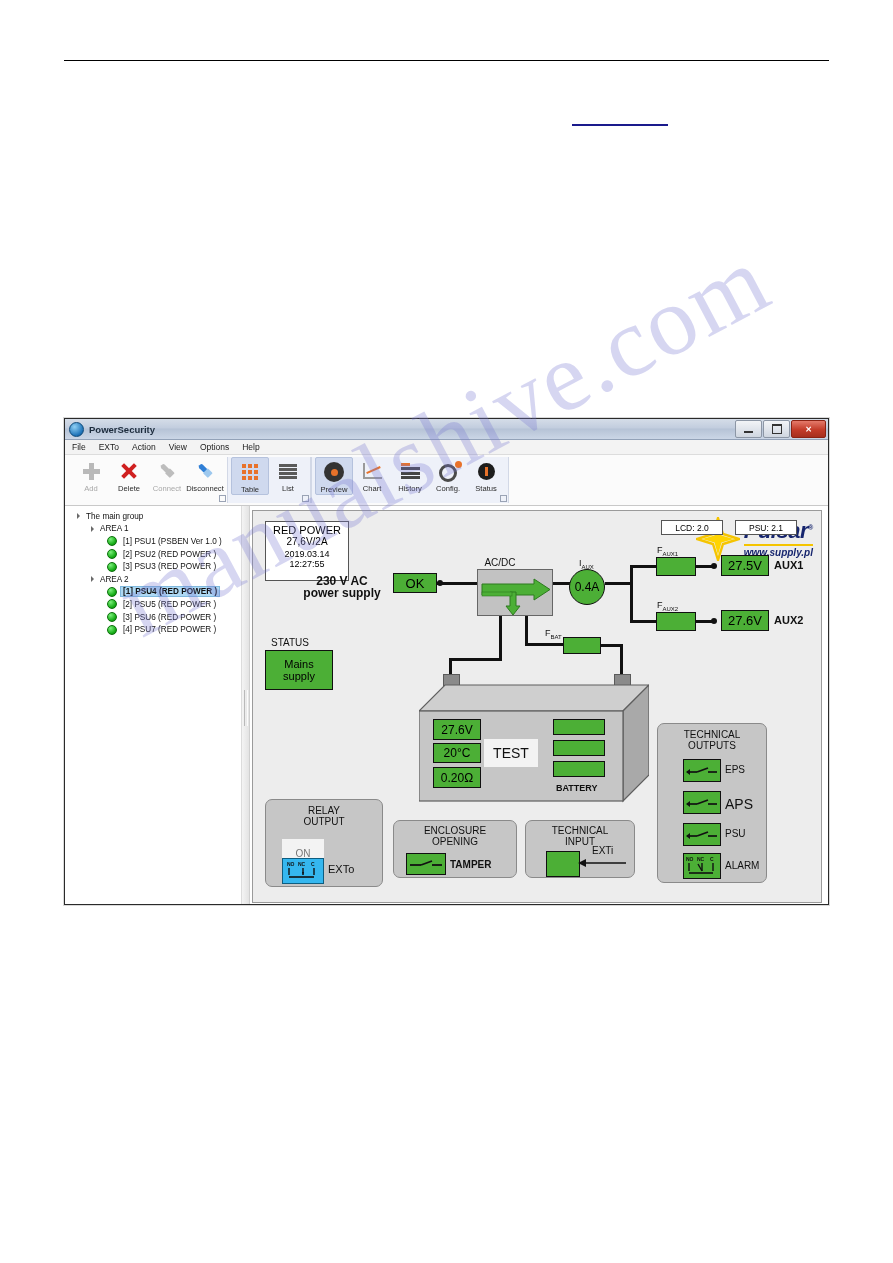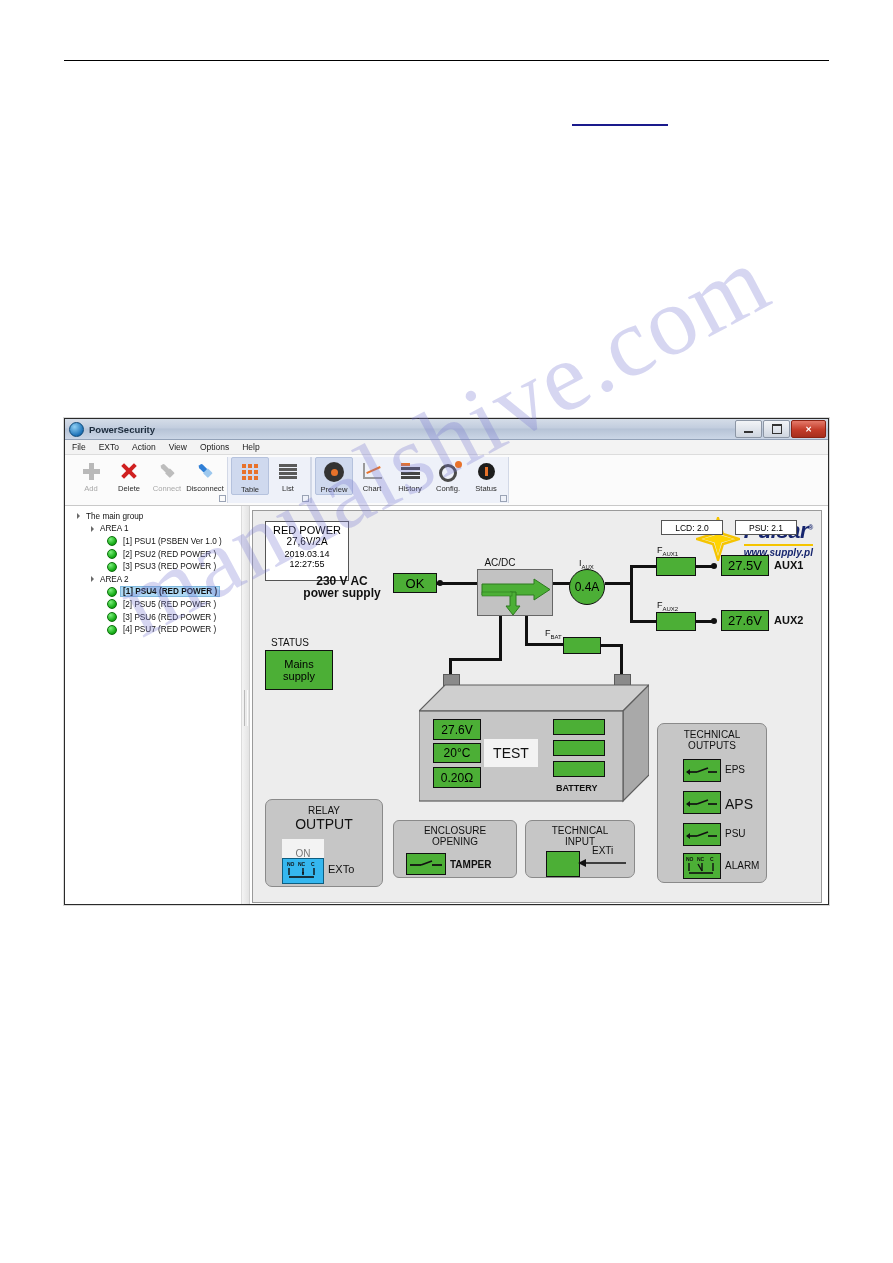--- a/index.html
+++ b/index.html
@@ -473,38 +473,38 @@
         <div class="d" style="left:231px;top:228px;width:54px;height:28px;background:#f3f3f3;display:flex;align-items:center;justify-content:center;font-size:14px;color:#111;">TEST</div>
 
         <div class="d green" style="left:300px;top:208px;width:52px;height:16px;"></div>
         <div class="d green" style="left:300px;top:229px;width:52px;height:16px;"></div>
         <div class="d green" style="left:300px;top:250px;width:52px;height:16px;"></div>
 
         <div class="d lblb" style="left:303px;top:272px;font-size:9px;">BATTERY</div>
 
         <div class="d panel-rr" style="left:12px;top:288px;width:118px;height:88px;">
           <div class="lbl" style="text-align:center;margin-top:5px;font-size:10px;">RELAY</div>
-          <div class="lbl" style="text-align:center;font-size:14px;">OUTPUT</div>
+          <div class="lbl" style="text-align:center;font-size:10px;">OUTPUT</div>
           <div style="position:absolute;left:16px;top:39px;width:42px;height:28px;background:#f3f3f3;display:flex;align-items:center;justify-content:center;font-size:10px;color:#777;">ON</div>
           <div class="relay-ico" style="position:absolute;left:16px;top:58px;width:40px;height:24px;">
             <svg width="40" height="24" viewBox="0 0 40 24" style="display:block;">
               <text x="4" y="7" font-size="5" font-family="Liberation Sans" fill="#111" font-weight="bold">NO</text>
               <text x="15" y="7" font-size="5" font-family="Liberation Sans" fill="#111" font-weight="bold">NC</text>
               <text x="28" y="7" font-size="5" font-family="Liberation Sans" fill="#111" font-weight="bold">C</text>
               <line x1="6" y1="9" x2="6" y2="16" stroke="#111" stroke-width="1.4"></line>
               <line x1="20" y1="9" x2="20" y2="16" stroke="#111" stroke-width="1.4"></line>
               <line x1="31" y1="9" x2="31" y2="16" stroke="#111" stroke-width="1.4"></line>
               <line x1="6" y1="18" x2="31" y2="18" stroke="#111" stroke-width="1.6"></line>
               <polygon points="19,13 21,13 20,16" fill="#111"></polygon>
             </svg>
           </div>
           <div class="lbl" style="position:absolute;left:62px;top:63px;font-size:11px;">EXTo</div>
         </div>
 
-        <div class="d panel-rr" style="left:140px;top:309px;width:124px;height:58px;border-radius:6px;">
+        <div class="d panel-rr" style="left:140px;top:309px;width:124px;height:58px;">
           <div class="lbl" style="text-align:center;margin-top:4px;font-size:10px;">ENCLOSURE</div>
           <div class="lbl" style="text-align:center;font-size:10px;">OPENING</div>
           <div class="green" style="position:absolute;left:12px;top:32px;width:38px;height:20px;">
             <svg width="38" height="20" viewBox="0 0 38 20" style="display:block;">
               <line x1="3" y1="11" x2="14" y2="11" stroke="#111" stroke-width="1.8"></line>
               <line x1="14" y1="11" x2="25" y2="7" stroke="#111" stroke-width="1.8"></line>
               <line x1="25" y1="11" x2="35" y2="11" stroke="#111" stroke-width="1.8"></line>
             </svg>
           </div>
           <div class="lblb" style="position:absolute;left:56px;top:38px;font-size:10px;">TAMPER</div>

